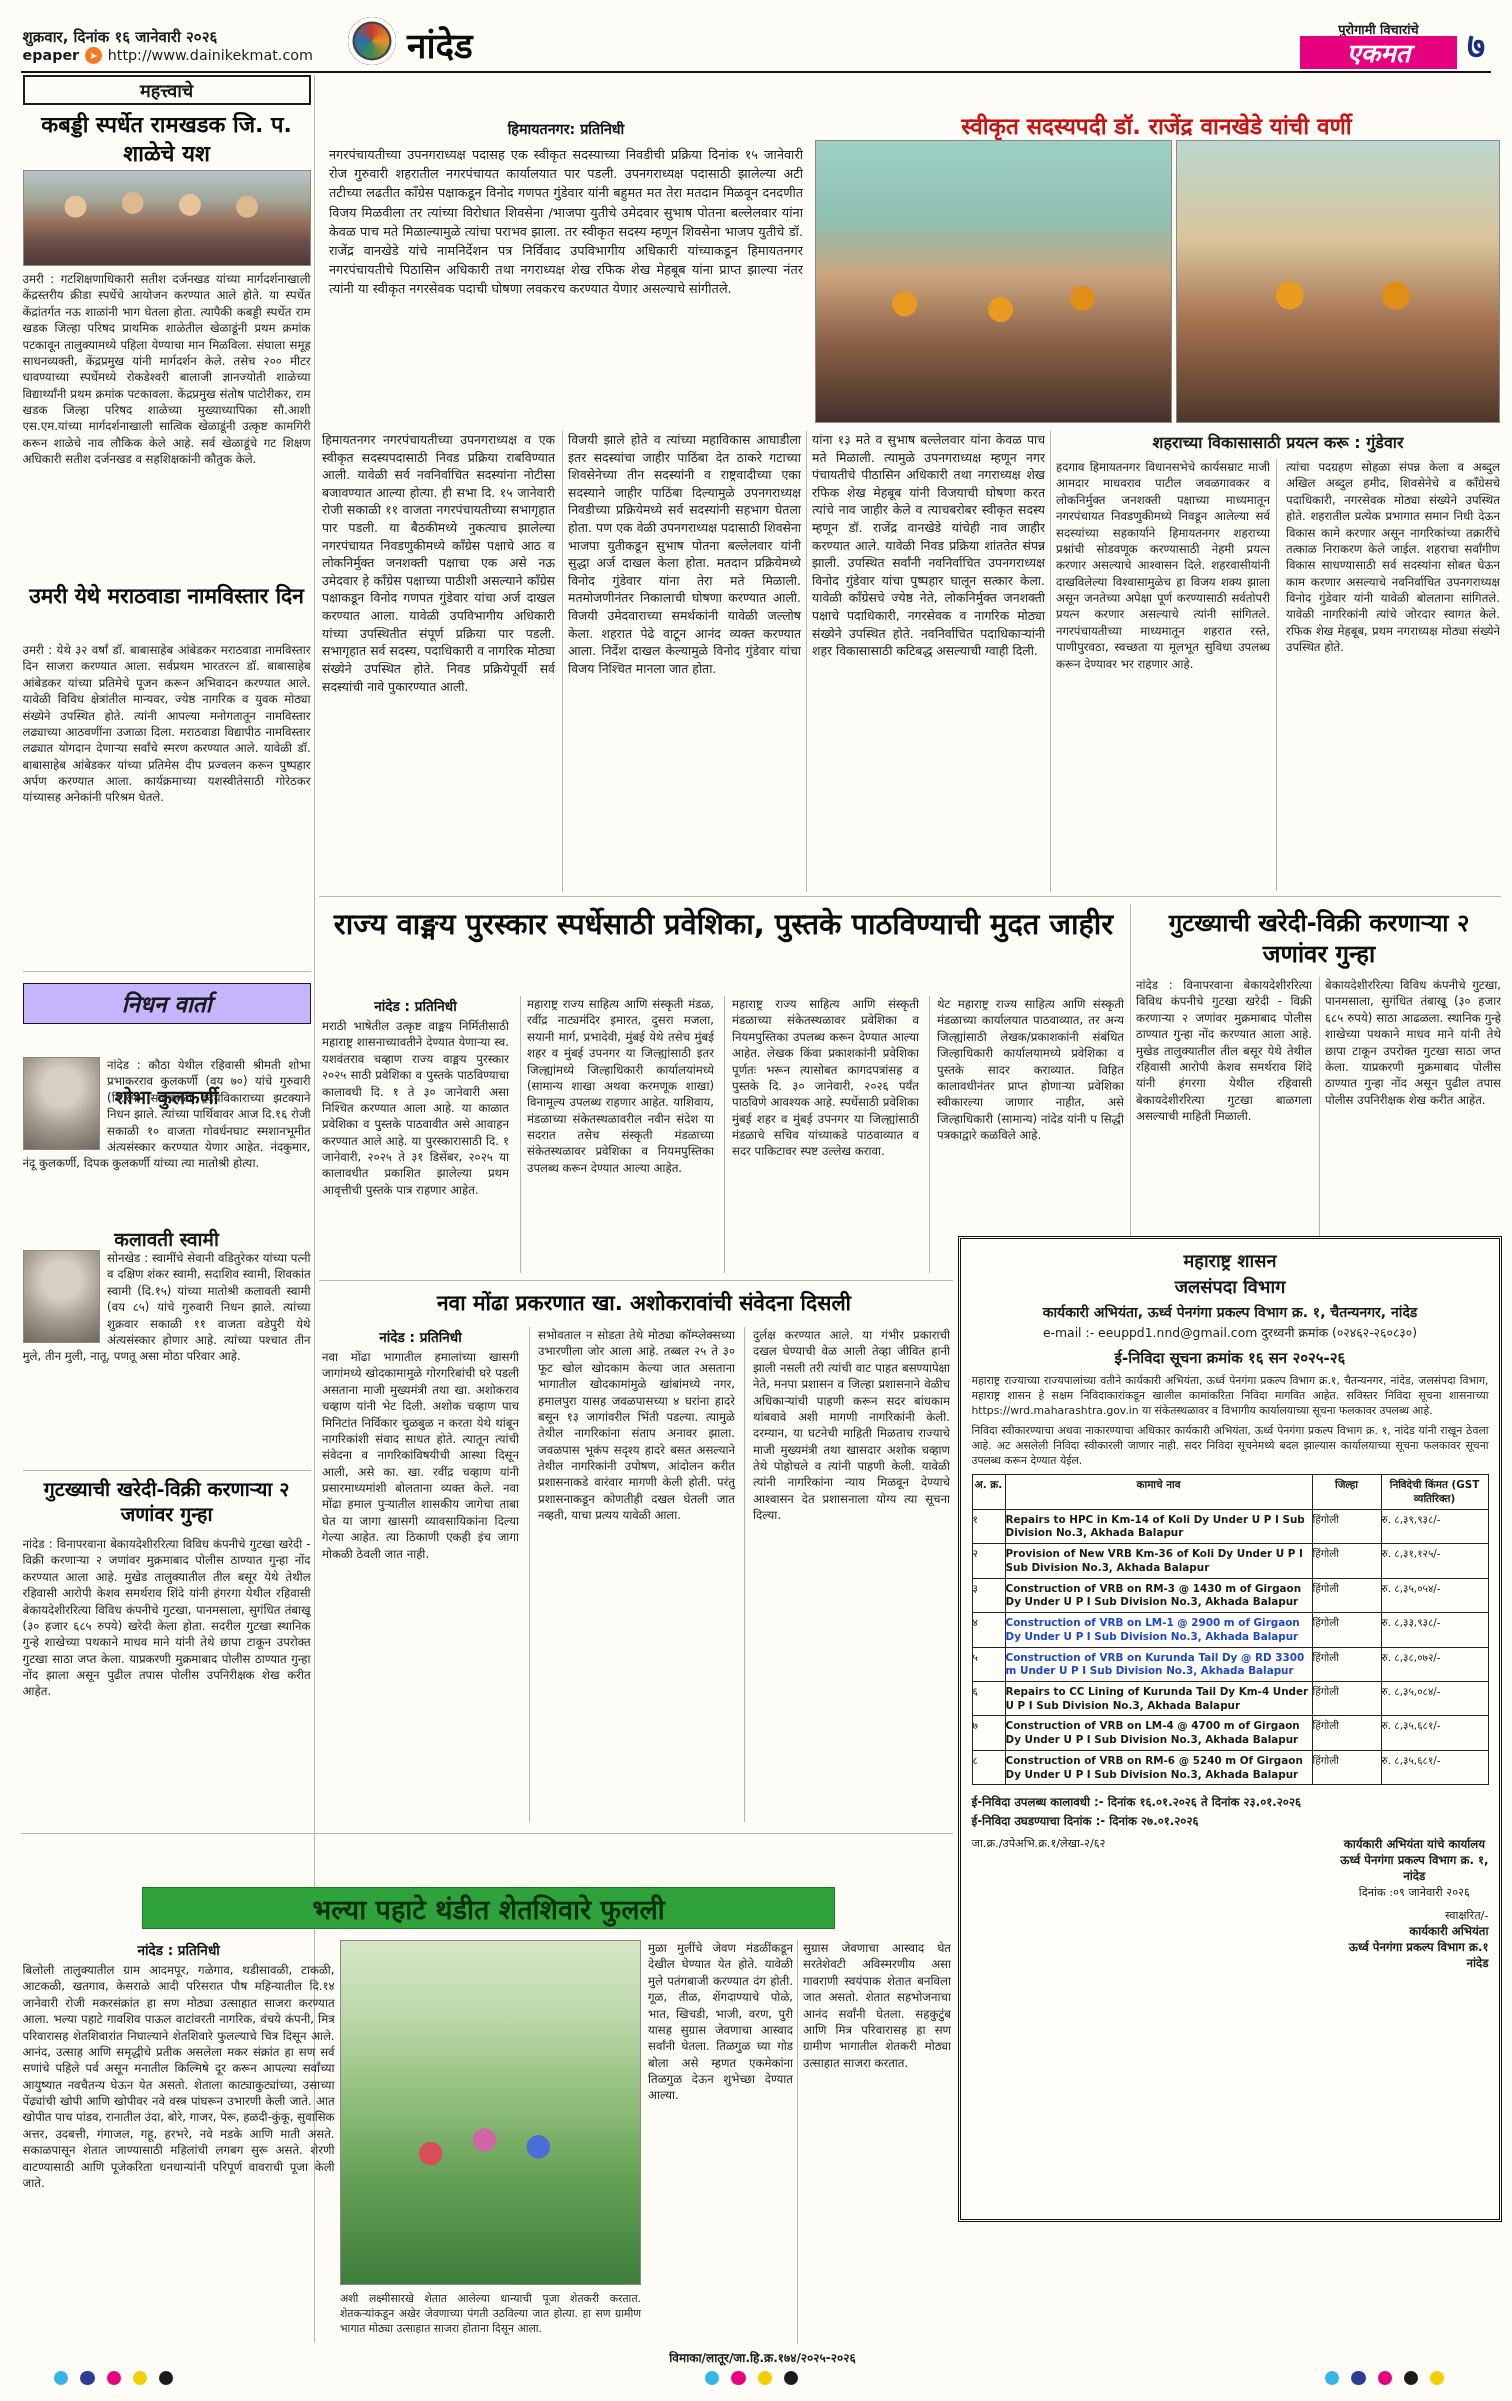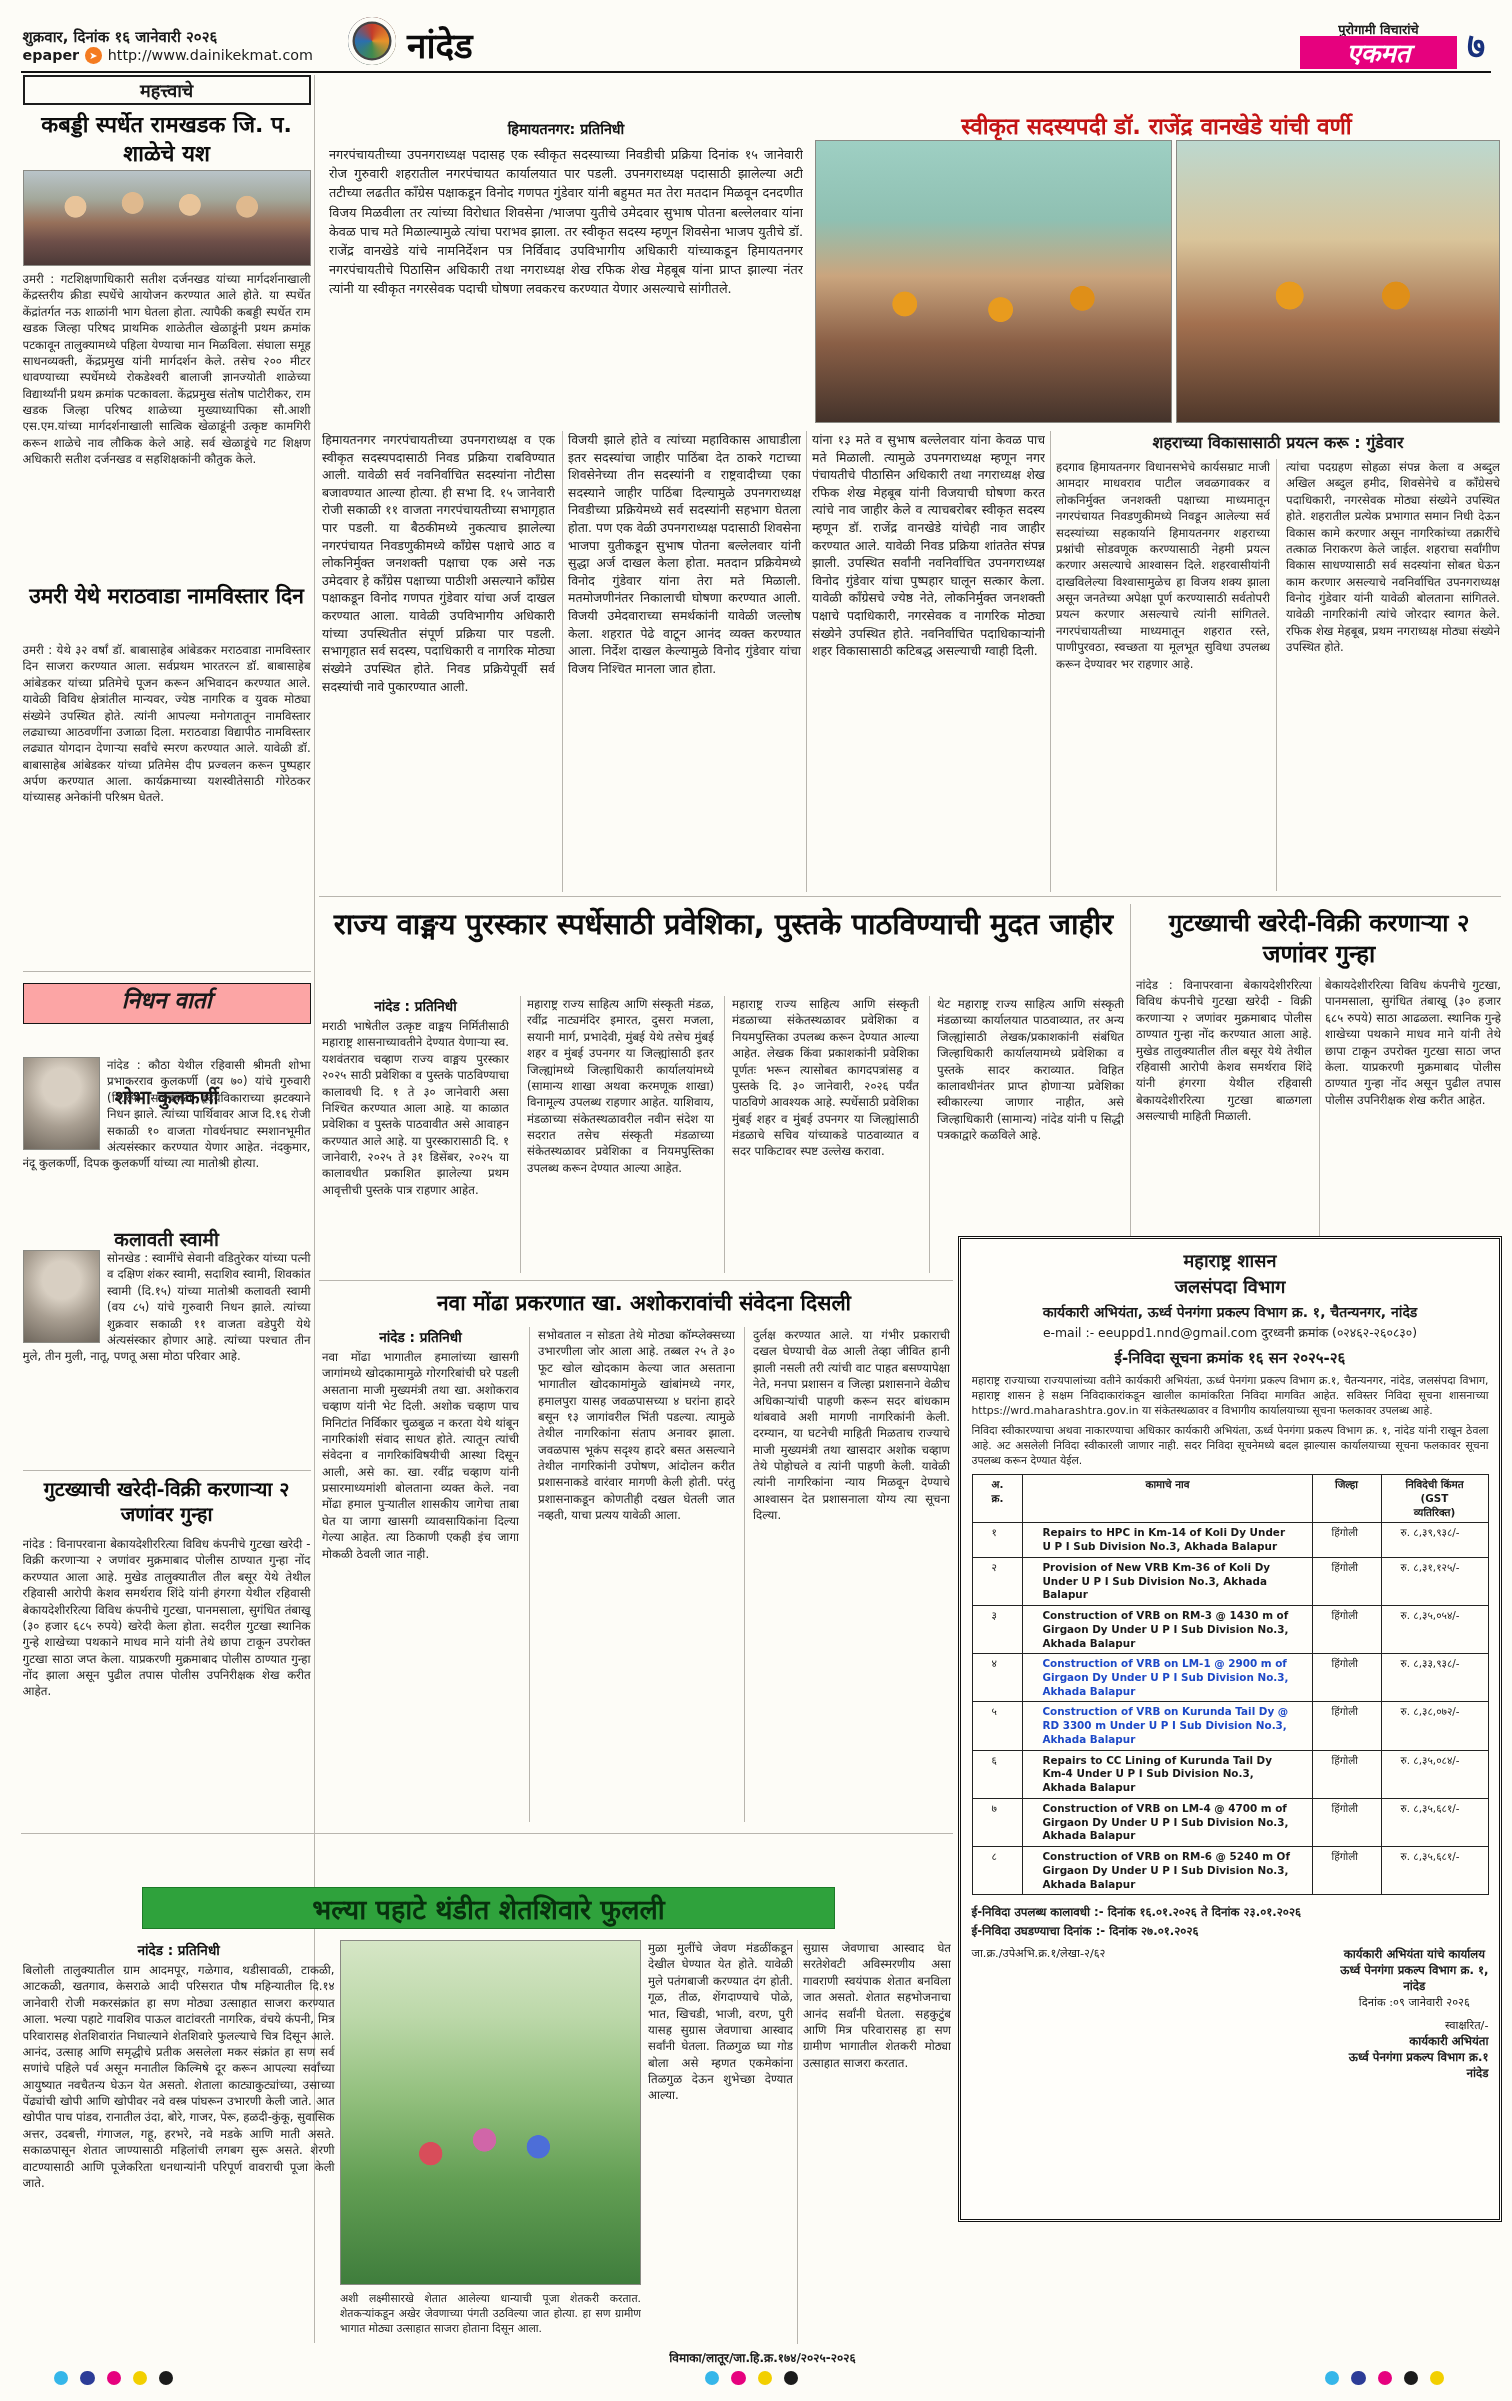--- a/index.html
+++ b/index.html
@@ -42,28 +42,28 @@
       radial-gradient(circle at 30% 62%, #d84d5a 0 11.3px, transparent 12px),
       radial-gradient(circle at 48% 58%, #d066a8 0 11.3px, transparent 12px),
       radial-gradient(circle at 66% 60%, #4d6ed8 0 11.3px, transparent 12px),
       linear-gradient(180deg,#d6e6c6 0%,#bcd8a9 22%,#93c07e 45%,#639f54 70%,#3f7d3c 100%); }
   .logo-circle { border-radius:50%;
       background: conic-gradient(#c43b2a,#e8922a,#3f8a4f,#2a6fb0,#c43b2a);
       box-shadow: inset 0 0 0 4.5px #fdfcf7, inset 0 0 0 6.8px #444; }
   .masthead-box { background:#e6017e; color:#fff; font-style:italic; font-weight:bold;
       display:flex; align-items:center; justify-content:center; }
   .imp-box { border:2.3px solid #1c1c1c; display:flex; align-items:center; justify-content:center; }
-  .nidhan-box { border:1.5px solid #161616; background:#fca5a5; display:flex; align-items:flex-start; overflow:hidden; }
+  .nidhan-box { border:1.5px solid #161616; background:#c4b5fd; display:flex; align-items:center; overflow:hidden;flex-direction:column; }
   .wedge-red { width:30px; background:#d4212a; clip-path:polygon(0 0,100% 0,55% 100%,0 100%); }
   .wedge-cyan { width:30px; background:#25b2d8; clip-path:polygon(45% 0,100% 0,100% 100%,0 100%); }
   .banner-green { background:#2fa23c; color:#08310e; display:flex; align-items:center; justify-content:center;
       font-weight:bold; border:0.8px solid #1d7a28; }
   .tender-box { border:3px double #111; background:#fffefa; padding:9px 10.5px; overflow:hidden; }
   .tender-table { width:100%; border-collapse:collapse; margin-top:6px; }
-  .tender-table th, .tender-table td { border:1.2px solid #222; padding:3px 19px; font-size:10.4px;
+  .tender-table th, .tender-table td { border:1.2px solid #222; padding:3px 0; font-size:10.4px;
       vertical-align:top; text-align:left; line-height:1.32; }
   .tender-table th { font-weight:bold; text-align:center; }
   .td-no { text-align:center; width:33px; }
   .td-district { width:69px; }
   .td-amount { width:107px; white-space:nowrap; }
   .td-name { font-weight:bold; }
   .row-blue .td-name { color:#1d49c8; }
   .dot { width:14.3px; height:14.3px; border-radius:50%; display:inline-block; margin-right:12px; }
   .dc{background:#35b6e9}.dm{background:#e6017e}.dy{background:#f2cf00}.dk{background:#1b1b1b}.db{background:#2c3c97}
   .epaper-icon { width:16.6px; height:16.6px; border-radius:50%; background:#f47b20; color:#fff;

